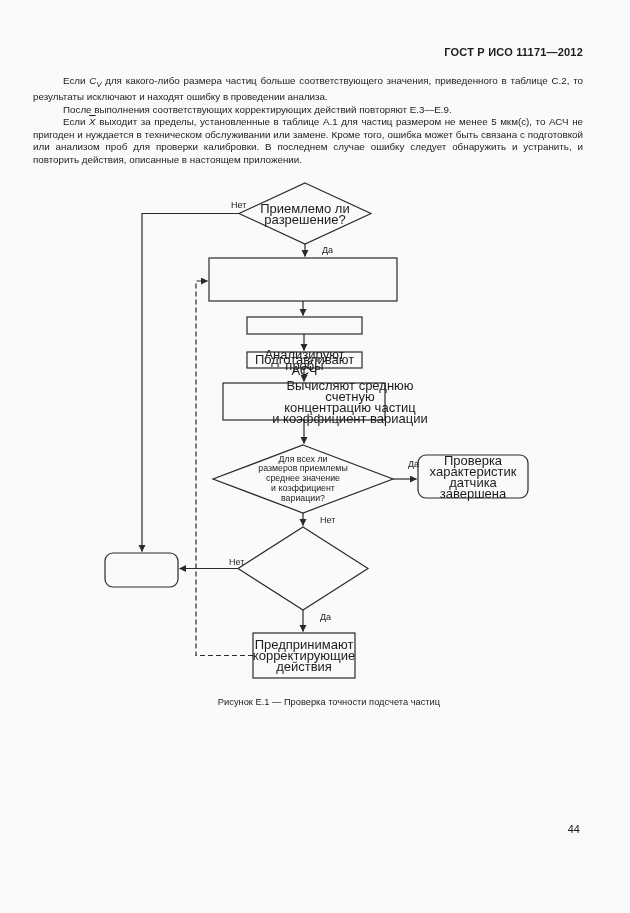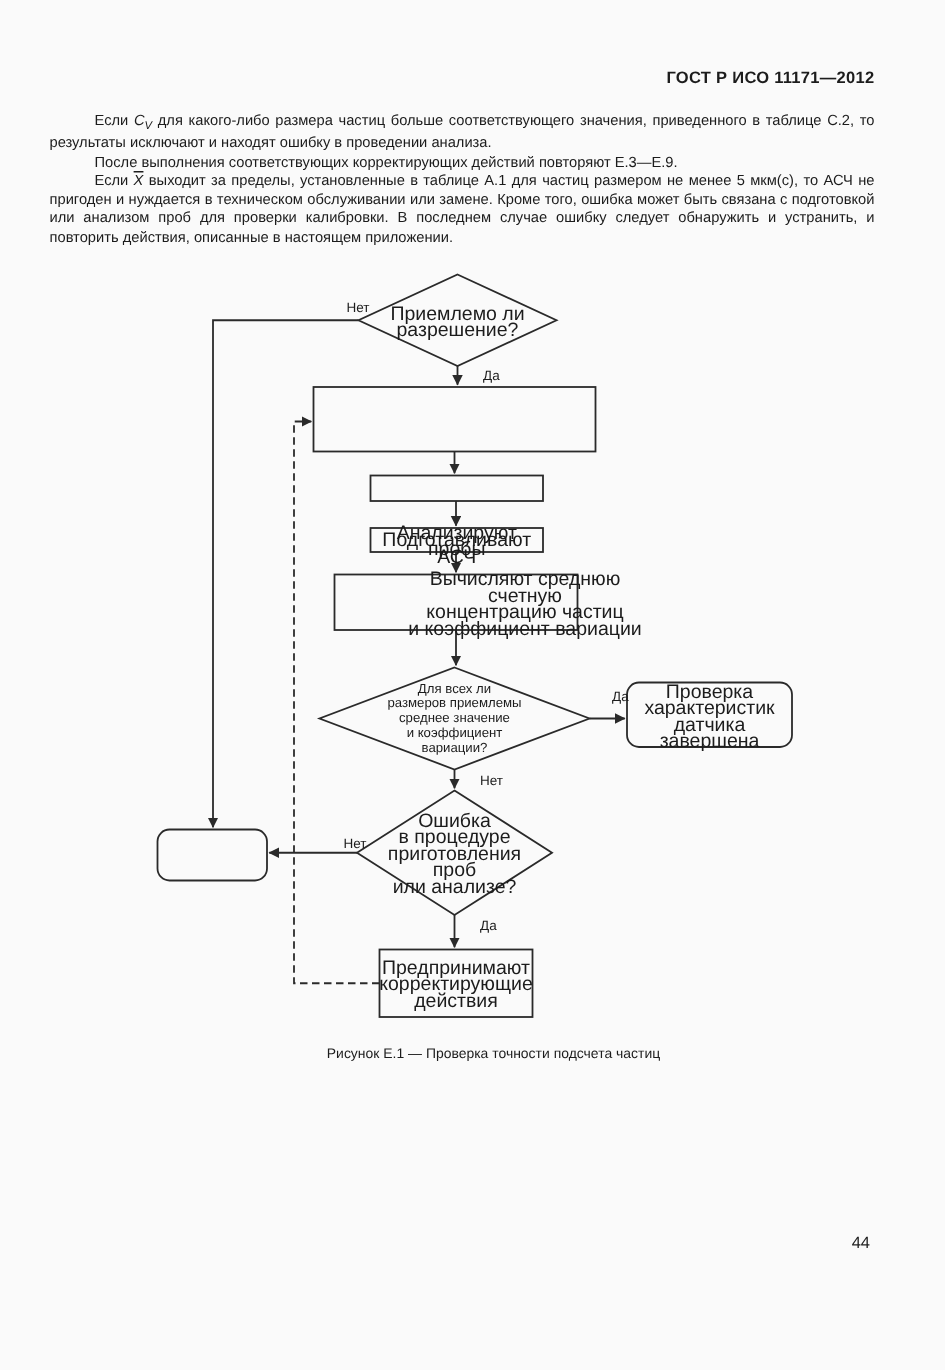--- a/index.html
+++ b/index.html
@@ -105,24 +105,20 @@
 концентрацию частиц
 и коэффициент вариации</div>
   <div class="node small" style="left:243px; top:267px; width:120px; height:64px;">Для всех ли
 размеров приемлемы
 среднее значение
 и коэффициент
 вариации?</div>
   <div class="node" style="left:418px; top:275px; width:110px; height:43px;">Проверка
 характеристик датчика
 завершена</div>
-  <div class="node" style="left:243px; top:350px; width:120px; height:77px;">Ошибка
-в процедуре
-приготовления проб
-или анализе?</div>
   <div class="node" style="left:253px; top:453px; width:102px; height:45px;">Предпринимают
 корректирующие
 действия</div>
 
   <div class="edge-label" style="left:219px; top:20px;">Нет</div>
   <div class="edge-label" style="left:310px; top:65px;">Да</div>
   <div class="edge-label" style="left:396px; top:279px;">Да</div>
   <div class="edge-label" style="left:308px; top:335px;">Нет</div>
   <div class="edge-label" style="left:217px; top:377px;">Нет</div>
   <div class="edge-label" style="left:308px; top:432px;">Да</div>

